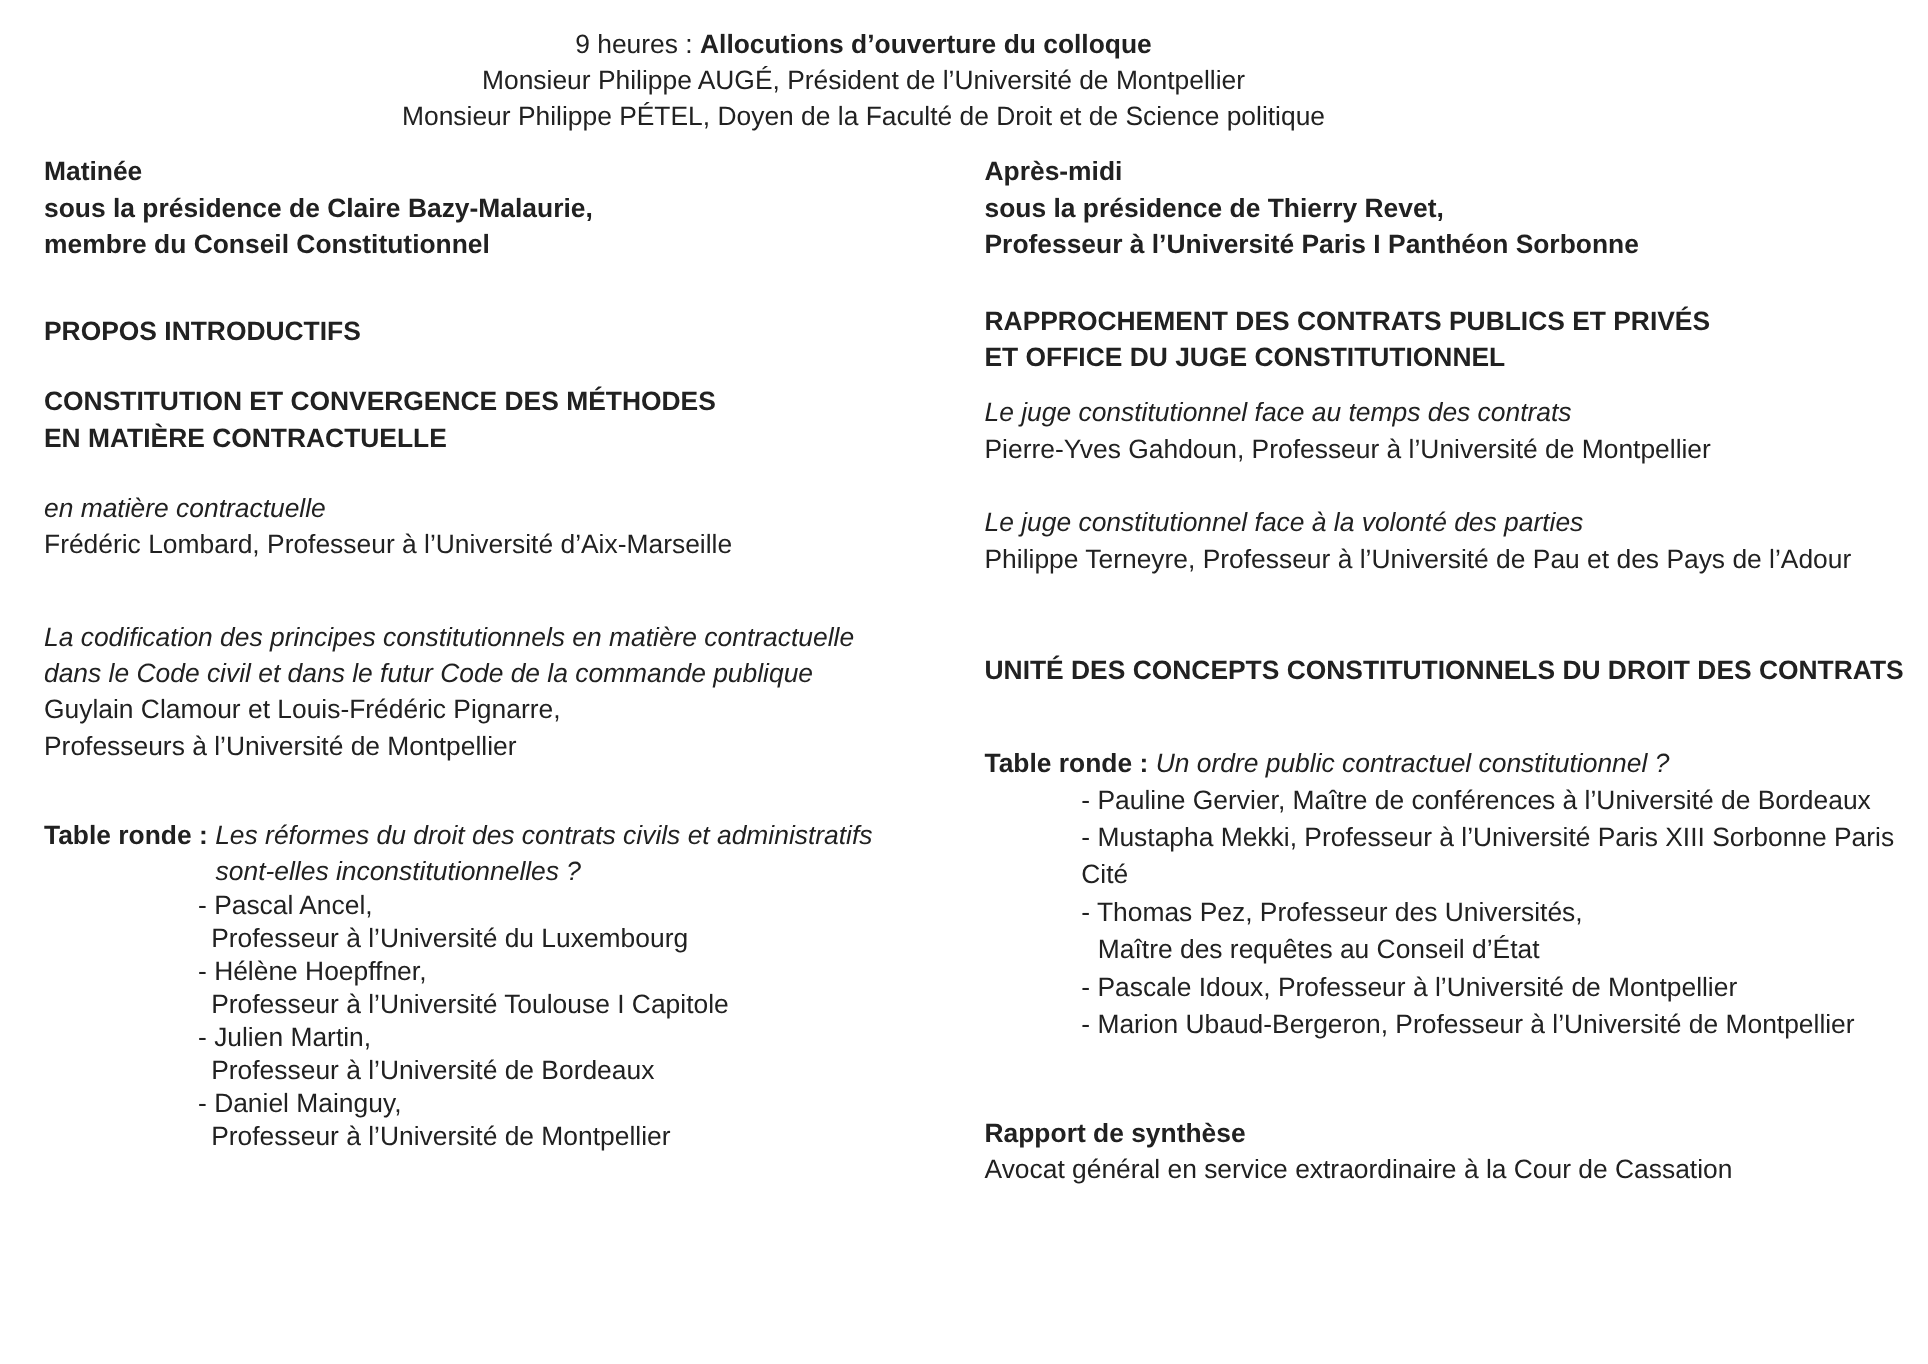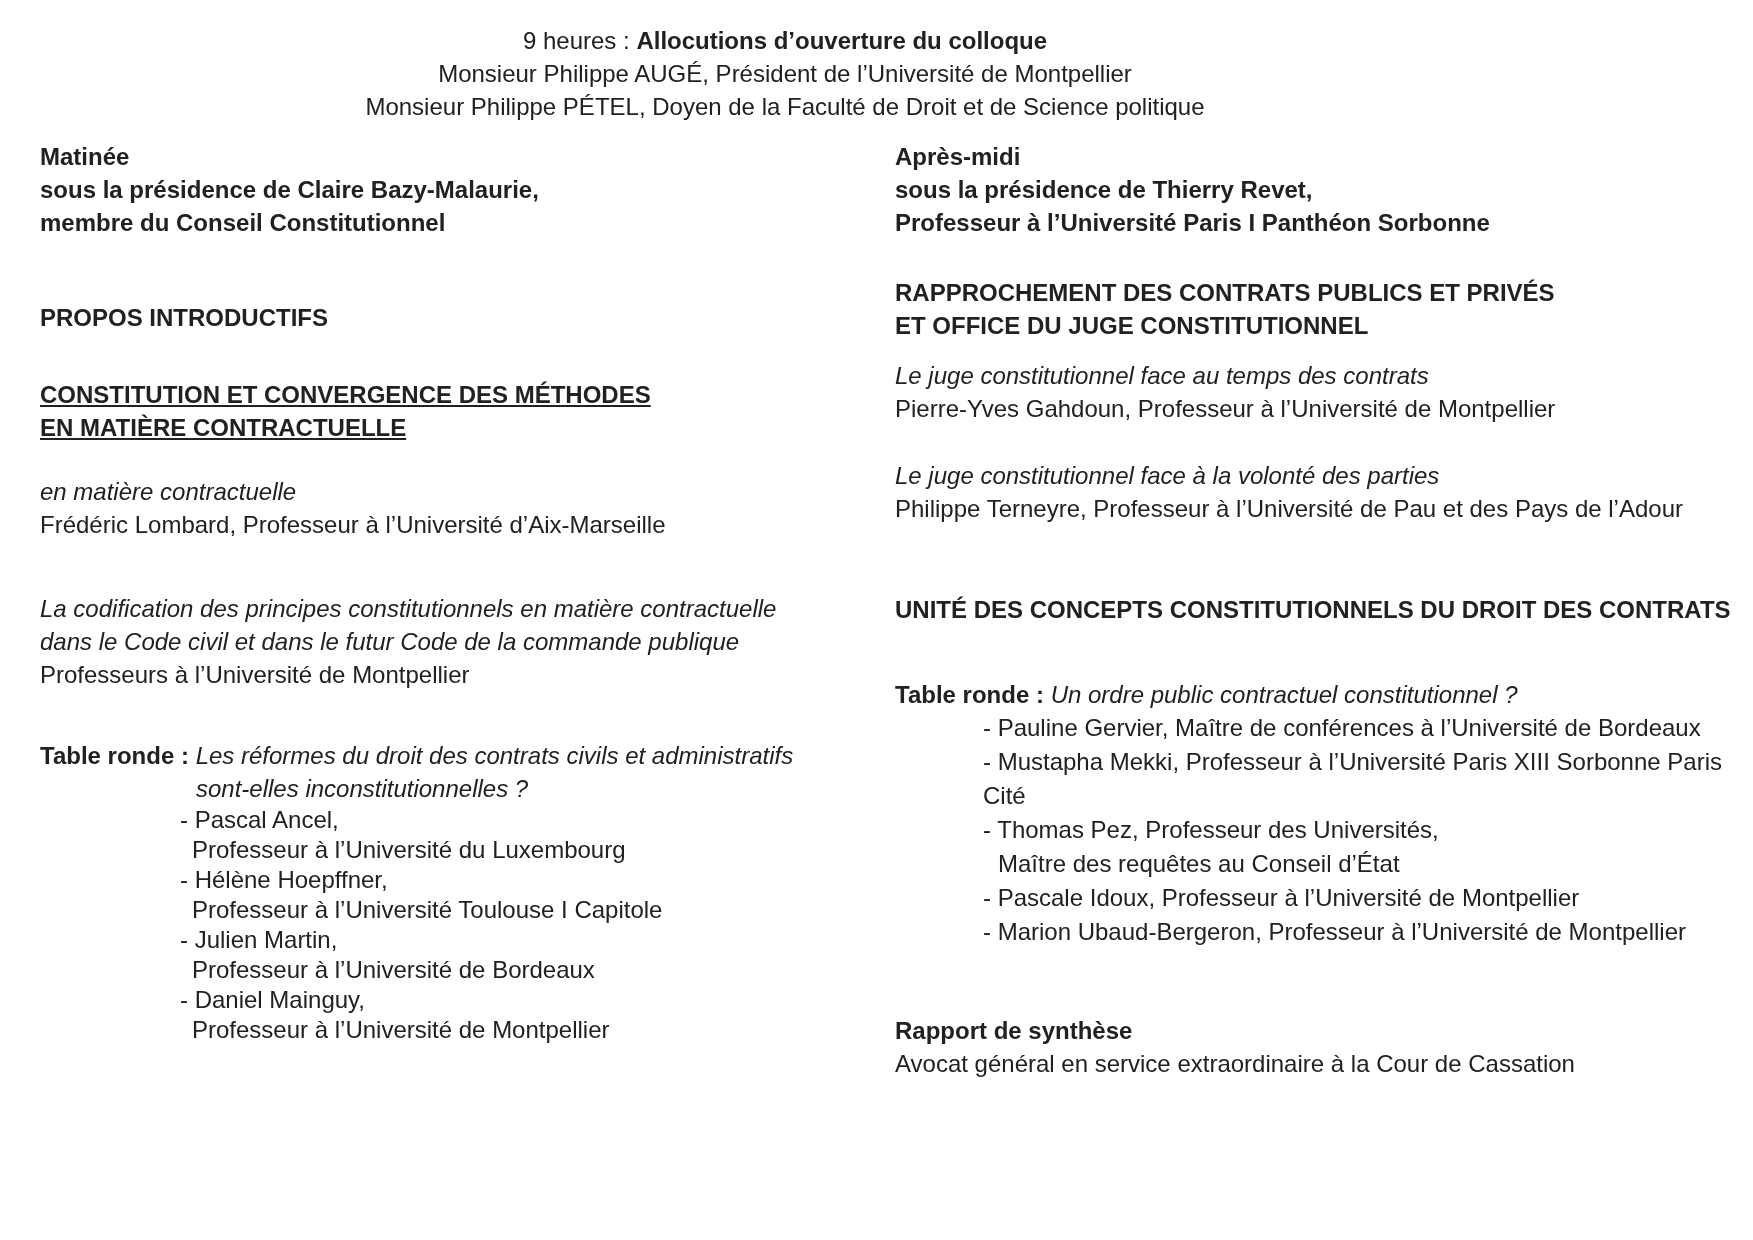--- a/index.html
+++ b/index.html
@@ -45,22 +45,22 @@
     width: 770px;
   }
   .col-right {
     position: absolute;
     top: 140px;
     left: 895px;
     width: 845px;
   }
 
   
-  .col-left  .intro-heading    { margin-top: 62px; }
-  .col-left  .section-heading  { margin-top: 44px; text-decoration: underline; }
+  .col-left  .intro-heading    { margin-top: 46px; }
+  .col-left  .section-heading  { margin-top: 31px; }
   .col-left  .talk-1           { margin-top: 31px; }
   .col-left  .talk-2           { margin-top: 51px; }
   .col-left  .table-ronde      { margin-top: 48px; }
   .col-left  .tr-topic-wrap    { padding-left: 156px; }
   .col-left  .participants     { line-height: 30px; }
   .col-left  .participant-name { padding-left: 140px; }
   .col-left  .participant-role { padding-left: 152px; }
 
   
   .col-right .section1-heading { margin-top: 37px; }
@@ -102,20 +102,21 @@
     </div>
 
     <div class="talk-1">
       <div class="italic">en matière contractuelle</div>
       <div>Frédéric Lombard, Professeur à l’Université d’Aix-Marseille</div>
     </div>
 
     <div class="talk-2">
       <div class="italic">La codification des principes constitutionnels en matière contractuelle</div>
       <div class="italic">dans le Code civil et dans le futur Code de la commande publique</div>
+      <div>Guylain Clamour et Louis-Frédéric Pignarre,</div>
       <div>Professeurs à l’Université de Montpellier</div>
     </div>
 
     <div class="table-ronde">
       <div>
         <span class="bold label-gap">Table ronde :</span><span class="italic">Les réformes du droit des contrats civils et administratifs</span>
       </div>
       <div class="italic tr-topic-wrap">sont-elles inconstitutionnelles ?</div>
     </div>
 

